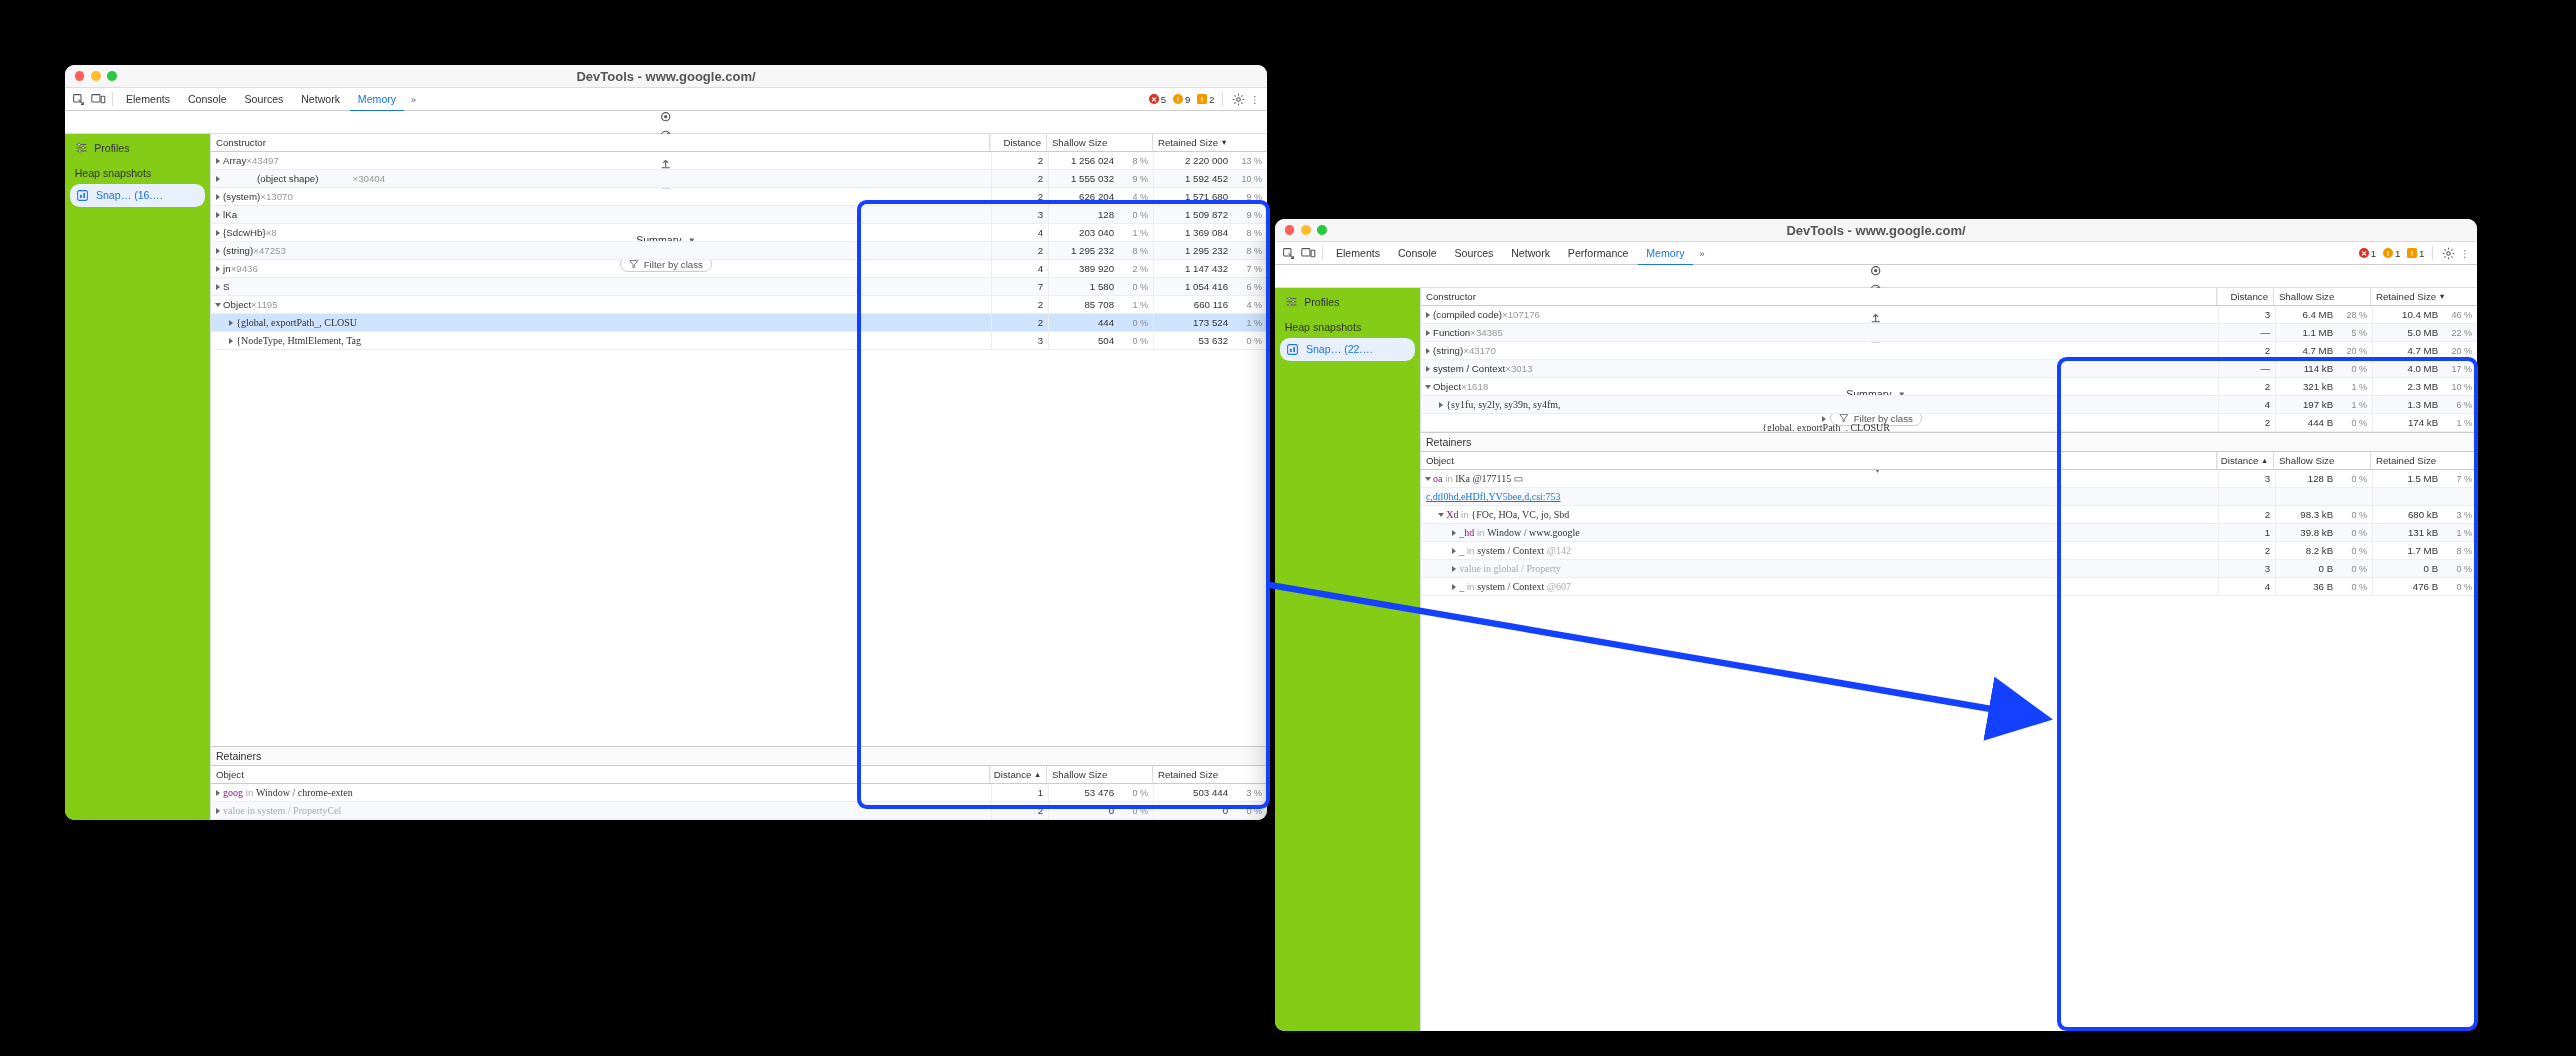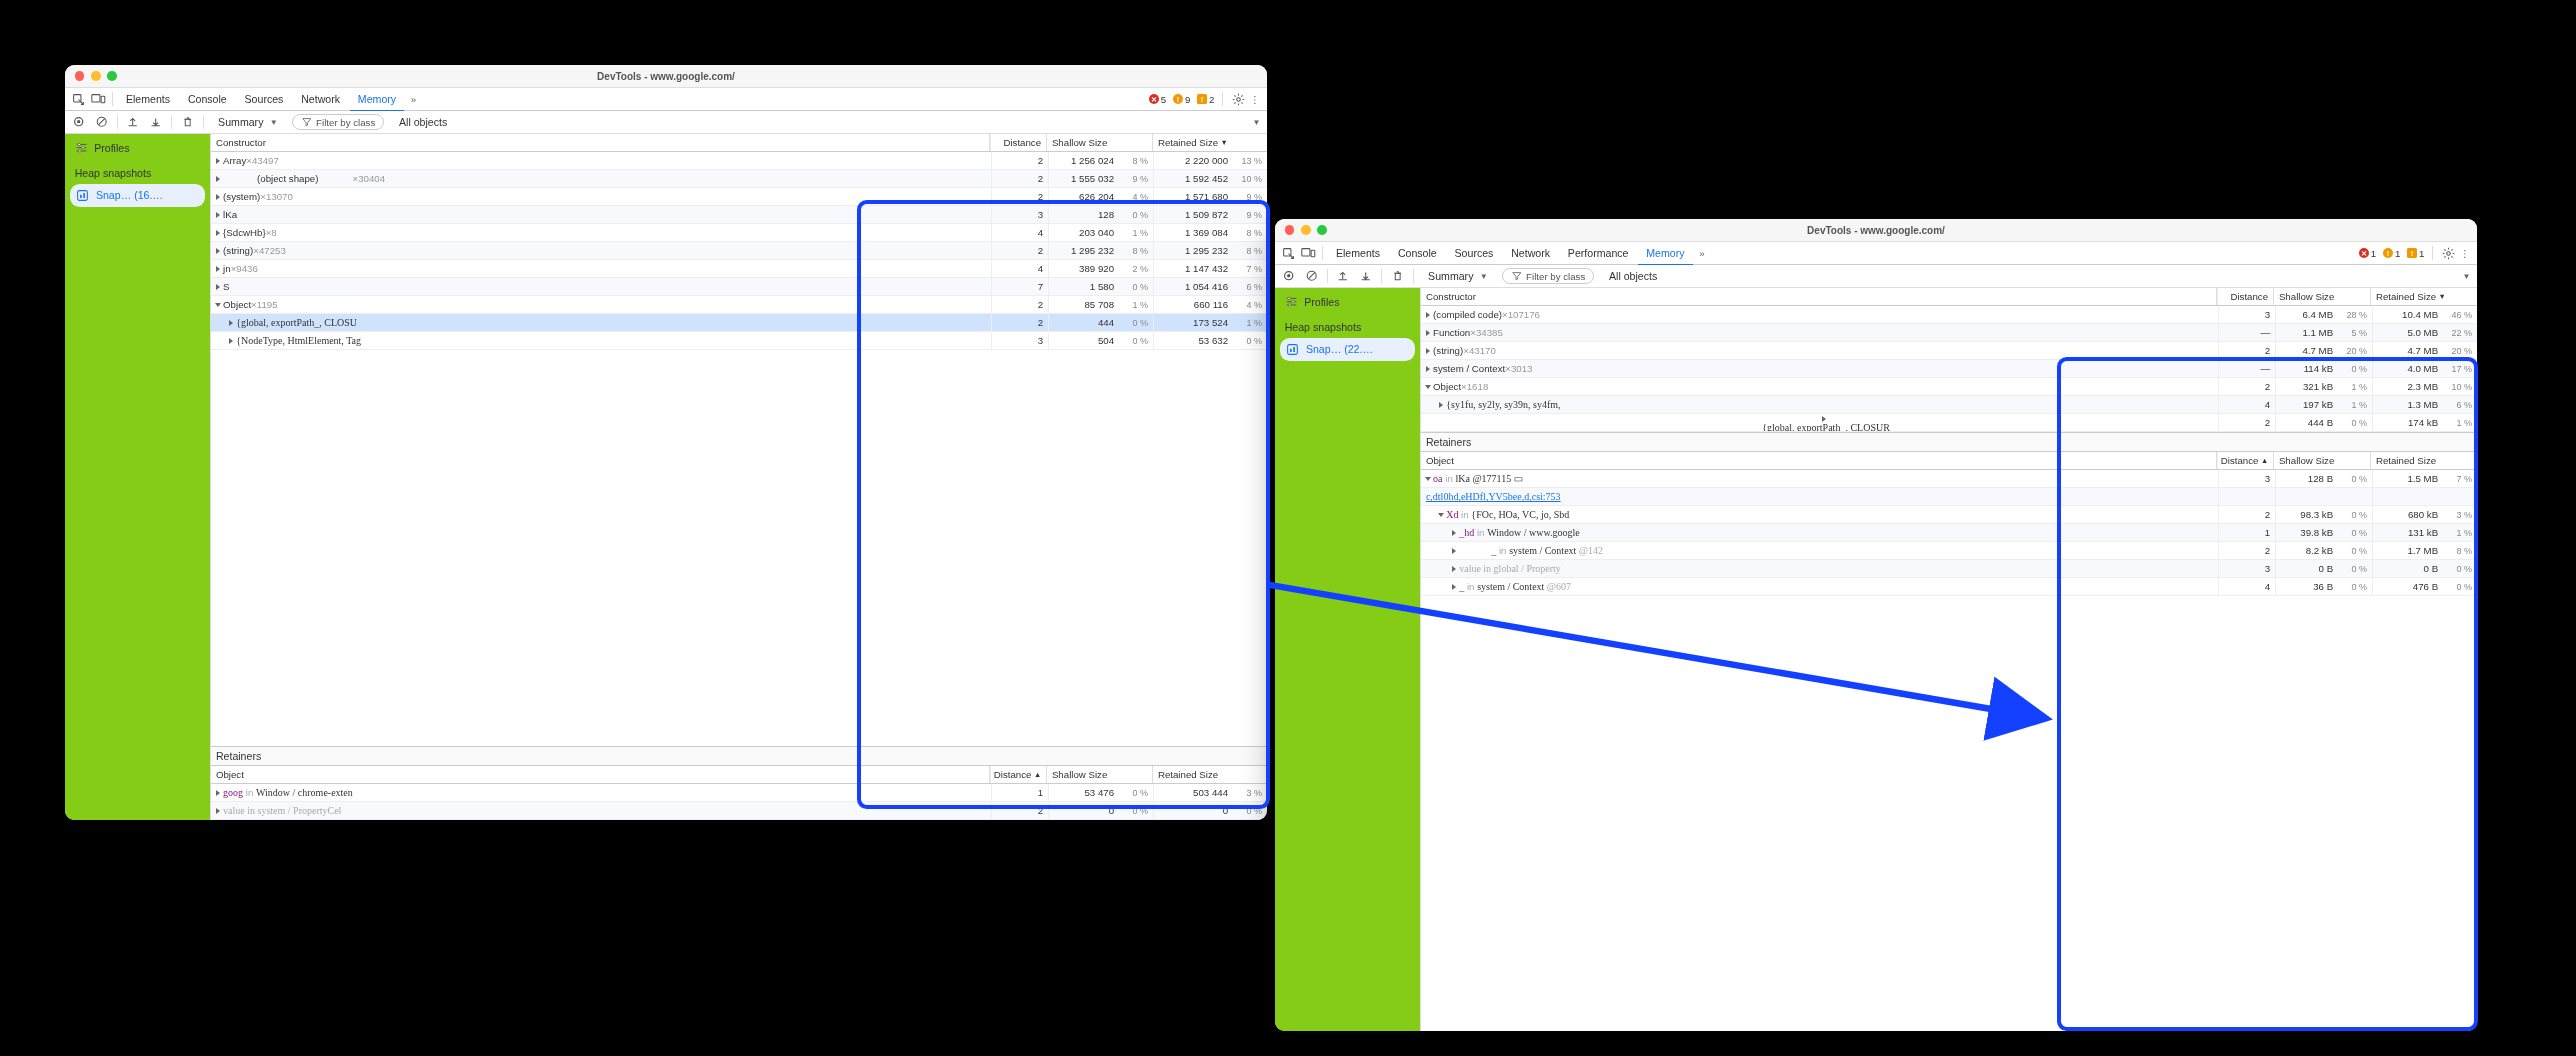--- a/index.html
+++ b/index.html
@@ -28,35 +28,35 @@
     align-items: center;
     padding: 0 9.7px;
     border-bottom: 0.8px solid #ddd;
     position: relative;
   }
   .traffic-lights { display: flex; gap: 6.5px; }
   .tl { width: 9.7px; height: 9.7px; border-radius: 50%; }
   .tl.red { background:#ff5f57; }
   .tl.yellow { background:#febc2e; }
   .tl.green { background:#28c840; }
-  .title { position:absolute; left:0; right:0; text-align:center; font-size:10px; font-weight:600; color:#555; pointer-events:none;}
+  .title { position:absolute; left:0; right:0; text-align:center; font-size:13px; font-weight:600; color:#555; pointer-events:none;}
   .tabbar {
     display:flex; align-items:center; height:23px; border-bottom:0.8px solid #ccc;
     background:#fff; padding:0 4.9px; gap:1.6px;
   }
   .tab-icon { width:18px; height:18px; display:flex; align-items:center; justify-content:center; color:#555; }
   .tab { padding:0 8.1px; height:23px; display:flex; align-items:center; color:#333; cursor:pointer; font-size:10.6px;}
   .tab.active { color:#1a73e8; border-bottom:1.6px solid #1a73e8; font-weight:500;}
   .spacer { flex:1; }
   .badge { display:inline-flex; align-items:center; gap:1.6px; margin-left:4.9px; font-size:9.7px;}
   .badge .ico { width:10.6px; height:10.6px; border-radius:50%; display:inline-flex; align-items:center; justify-content:center; color:#fff; font-size:7.3px; font-weight:bold;}
   .ico.err{background:#d93025;} .ico.warn{background:#f29900;} .ico.iss{background:#f29900; border-radius:1.6px;}
   .toolbar {
     display:flex; align-items:center; height:23px; border-bottom:0.8px solid #ddd;
-    background:#fff; padding:0 6.5px; gap:8.1px;
+    background:#fff; padding:0 6.5px; gap:8.1px;flex-direction:column;
   }
   .tool-ico { width:14.6px; height:14.6px; display:flex; align-items:center; justify-content:center; color:#555;}
   .dropdown { display:flex; align-items:center; gap:3.2px; padding:1.6px 6.5px; color:#333; font-size:10.6px;}
   .filter-pill { display:flex; align-items:center; gap:4.9px; padding:1.6px 8.1px; border:0.8px solid #ccc; border-radius:11.4px; color:#555; font-size:9.7px;}
   .body-split { display:flex; flex:1; overflow:hidden;}
   .sidebar { width:146px; border-right:0.8px solid #ddd; background:#84cc16; padding:3.2px 0; overflow:hidden;}
   .sidebar-row { display:flex; align-items:center; gap:6.5px; padding:4.9px 9.7px; color:#333;}
   .sidebar-row.selected { background:#e8f0fe; color:#1a73e8; border-radius:9.7px; margin:0 4.9px; padding:4.9px 6.5px;}
   .sidebar-label { font-size:10.6px;}
   .side-heading { padding:8.1px 9.7px 4.9px 9.7px; font-size:10.6px; color:#333;}
@@ -658,21 +658,21 @@
               <span class="tri"></span>
               <span><span class="purple mono">_hd</span><span class="dimmed"> in </span><span class="mono">Window / www.google</span></span>
             </div>
             <div class="cell c-dist">1</div>
             <div class="cell c-size" style="width: 63px;">39.8 kB</div>
             <div class="cell c-pct">0 %</div>
             <div class="cell c-size" style="width: 71px;">131 kB</div>
             <div class="cell c-pct">1 %</div>
           </div>
           <div class="row">
-            <div class="cell c-constructor" style="padding-left: 31px; gap: 32px;">
+            <div class="cell c-constructor" style="padding-left: 31px;">
               <span class="tri"></span>
               <span><span class="purple mono">_</span><span class="dimmed"> in </span><span class="mono">system / Context </span><span class="dimmed mono">@142</span></span>
             </div>
             <div class="cell c-dist">2</div>
             <div class="cell c-size" style="width: 63px;">8.2 kB</div>
             <div class="cell c-pct">0 %</div>
             <div class="cell c-size" style="width: 71px;">1.7 MB</div>
             <div class="cell c-pct">8 %</div>
           </div>
           <div class="row">

